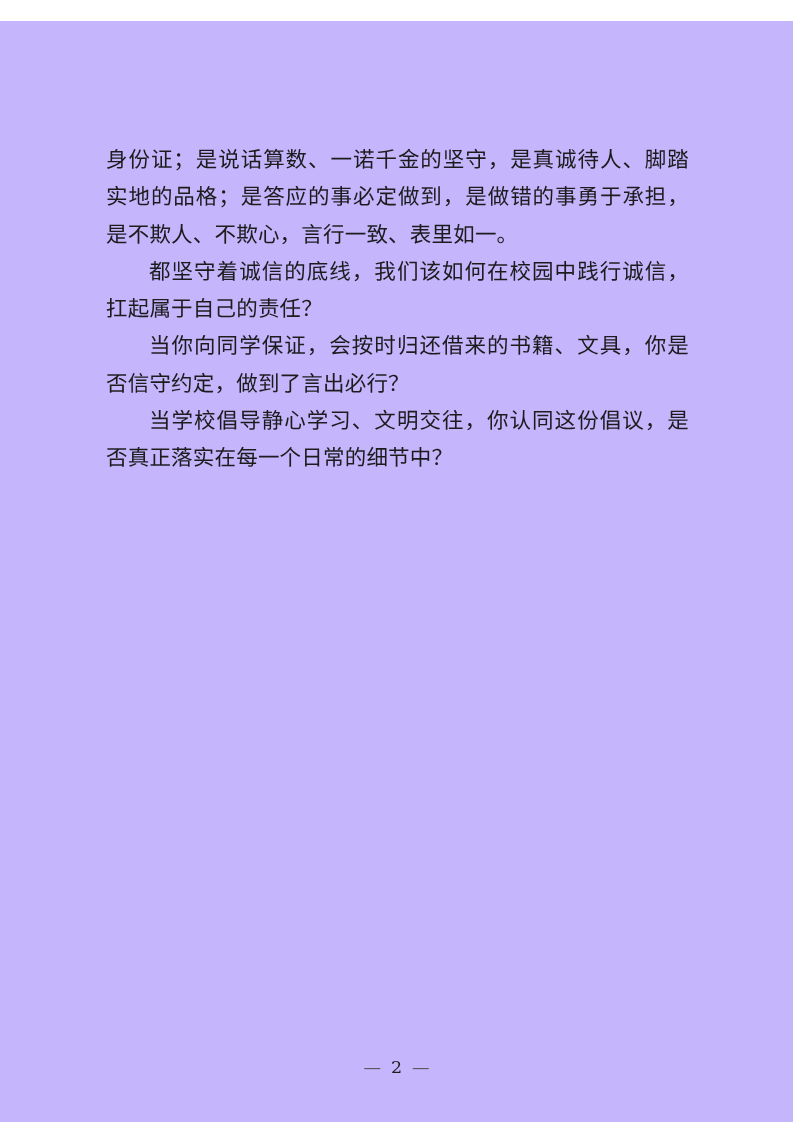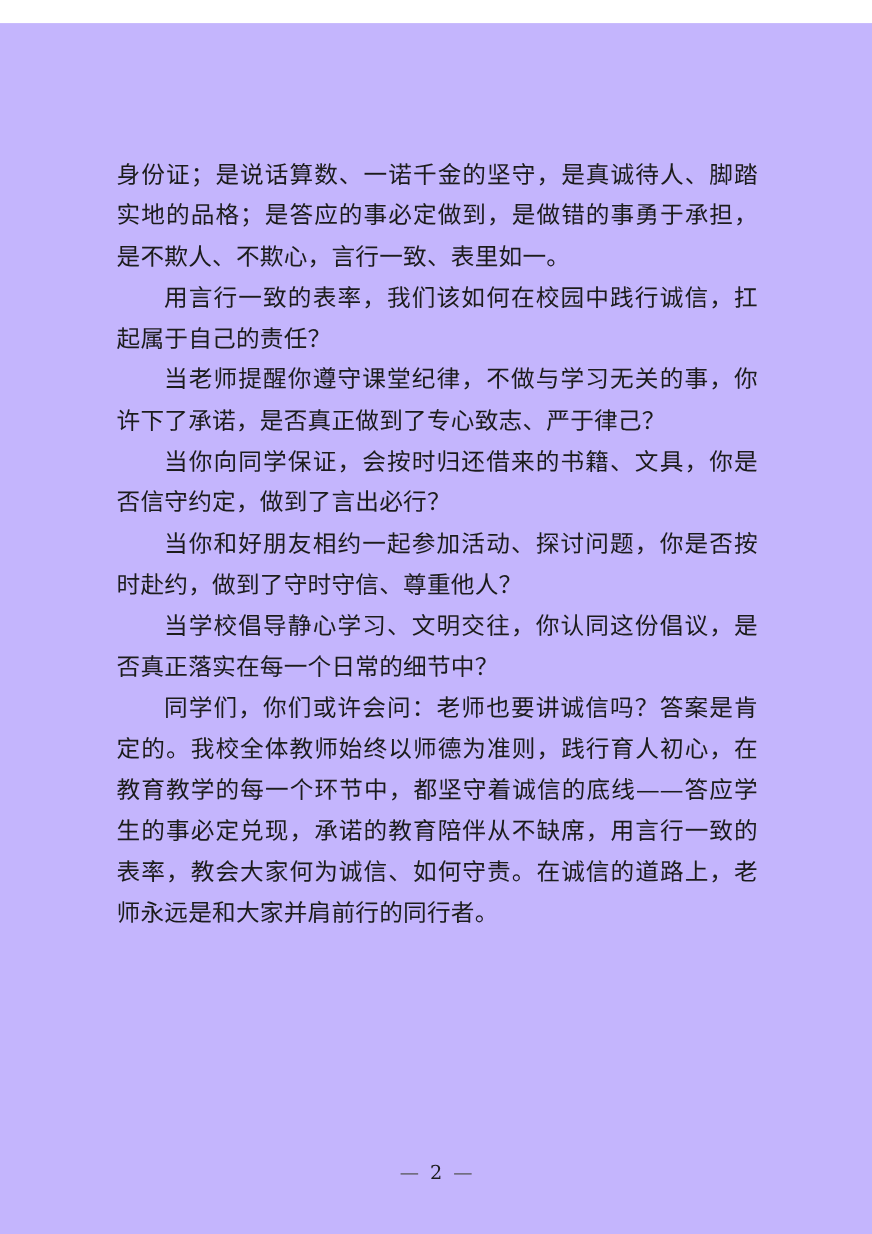--- a/index.html
+++ b/index.html
@@ -54,25 +54,22 @@
     color: #1c1c1c;
   }
 </style>
 </head>
 <body>
 
 <div class="page">
 
   <div class="text-block">
     <p class="para">身份证；是说话算数、一诺千金的坚守，是真诚待人、脚踏实地的品格；是答应的事必定做到，是做错的事勇于承担，是不欺人、不欺心，言行一致、表里如一。</p>
-    <p class="para indent">用言行一致的表率，我们该如何在校园中践行诚信，扛起属于自己的责任？</p>
-    <p class="para indent">当老师提醒你遵守课堂纪律，不做与学习无关的事，你许下了承诺，是否真正做到了专心致志、严于律己？</p>
+    <p class="para indent">都坚守着诚信的底线，我们该如何在校园中践行诚信，扛起属于自己的责任？</p>
     <p class="para indent">当你向同学保证，会按时归还借来的书籍、文具，你是否信守约定，做到了言出必行？</p>
-    <p class="para indent">当你和好朋友相约一起参加活动、探讨问题，你是否按时赴约，做到了守时守信、尊重他人？</p>
     <p class="para indent">当学校倡导静心学习、文明交往，你认同这份倡议，是否真正落实在每一个日常的细节中？</p>
-    <p class="para indent">同学们，你们或许会问：老师也要讲诚信吗？答案是肯定的。我校全体教师始终以师德为准则，践行育人初心，在教育教学的每一个环节中，都坚守着诚信的底线——答应学生的事必定兑现，承诺的教育陪伴从不缺席，用言行一致的表率，教会大家何为诚信、如何守责。在诚信的道路上，老师永远是和大家并肩前行的同行者。</p>
   </div>
 
   <div class="footer">
     <span class="dash">—</span><span class="num">2</span><span class="dash">—</span>
   </div>
 
 </div>
 
 </body></html>

